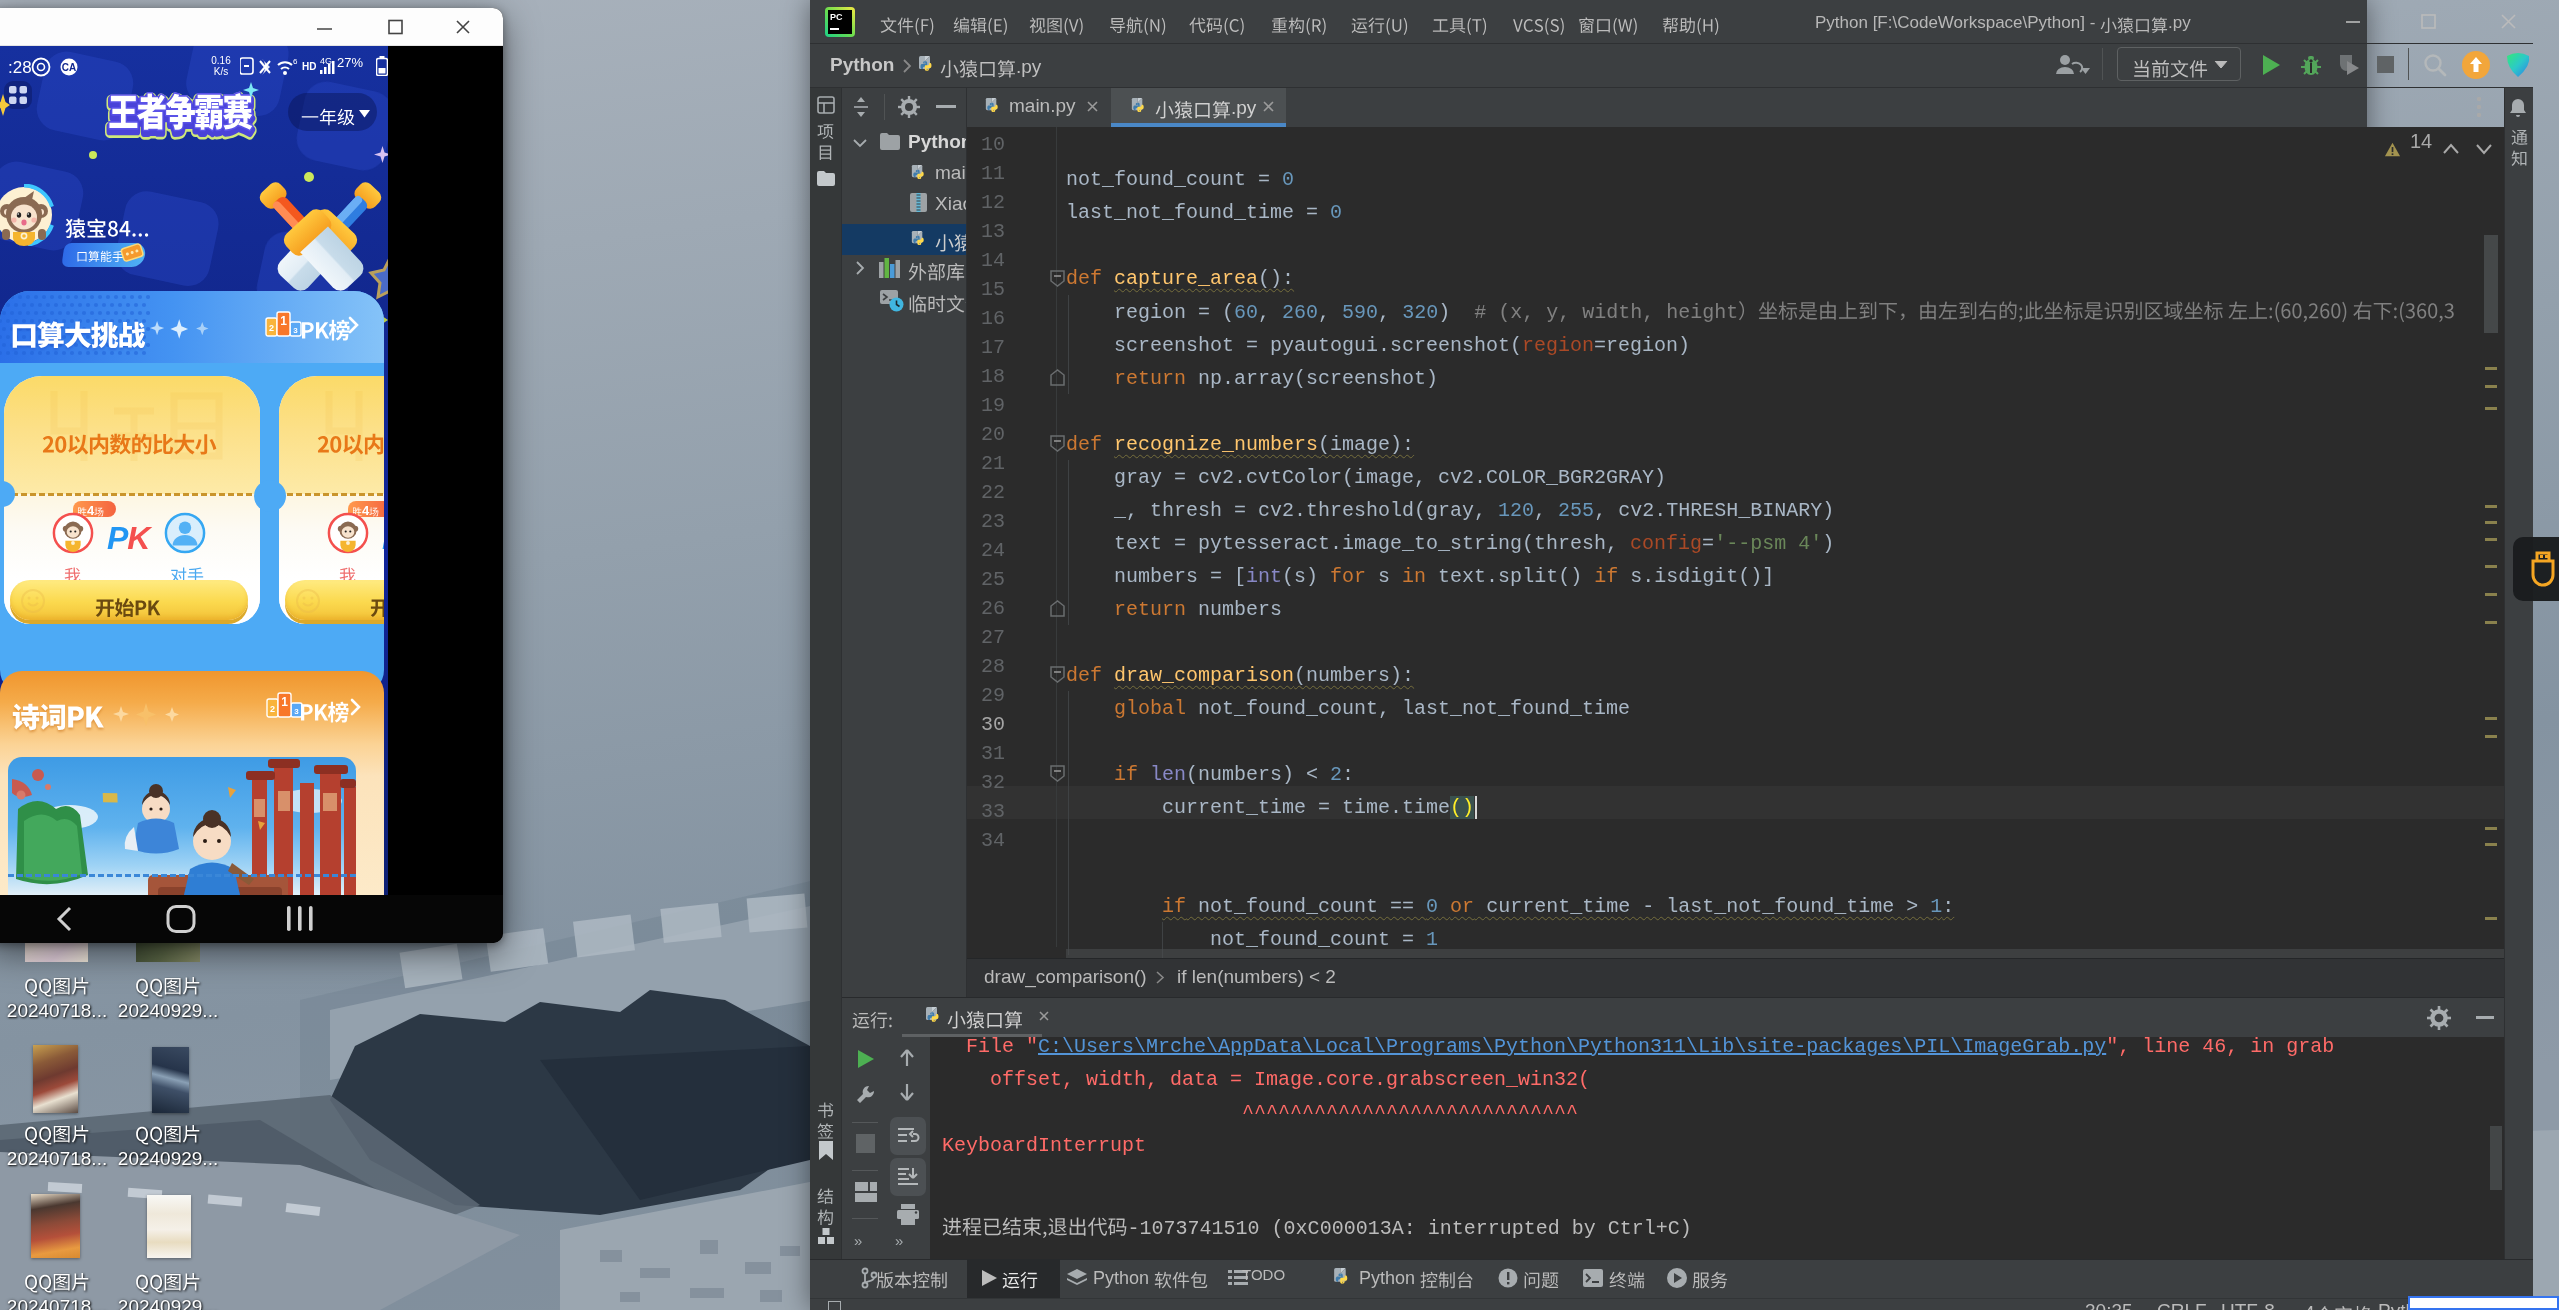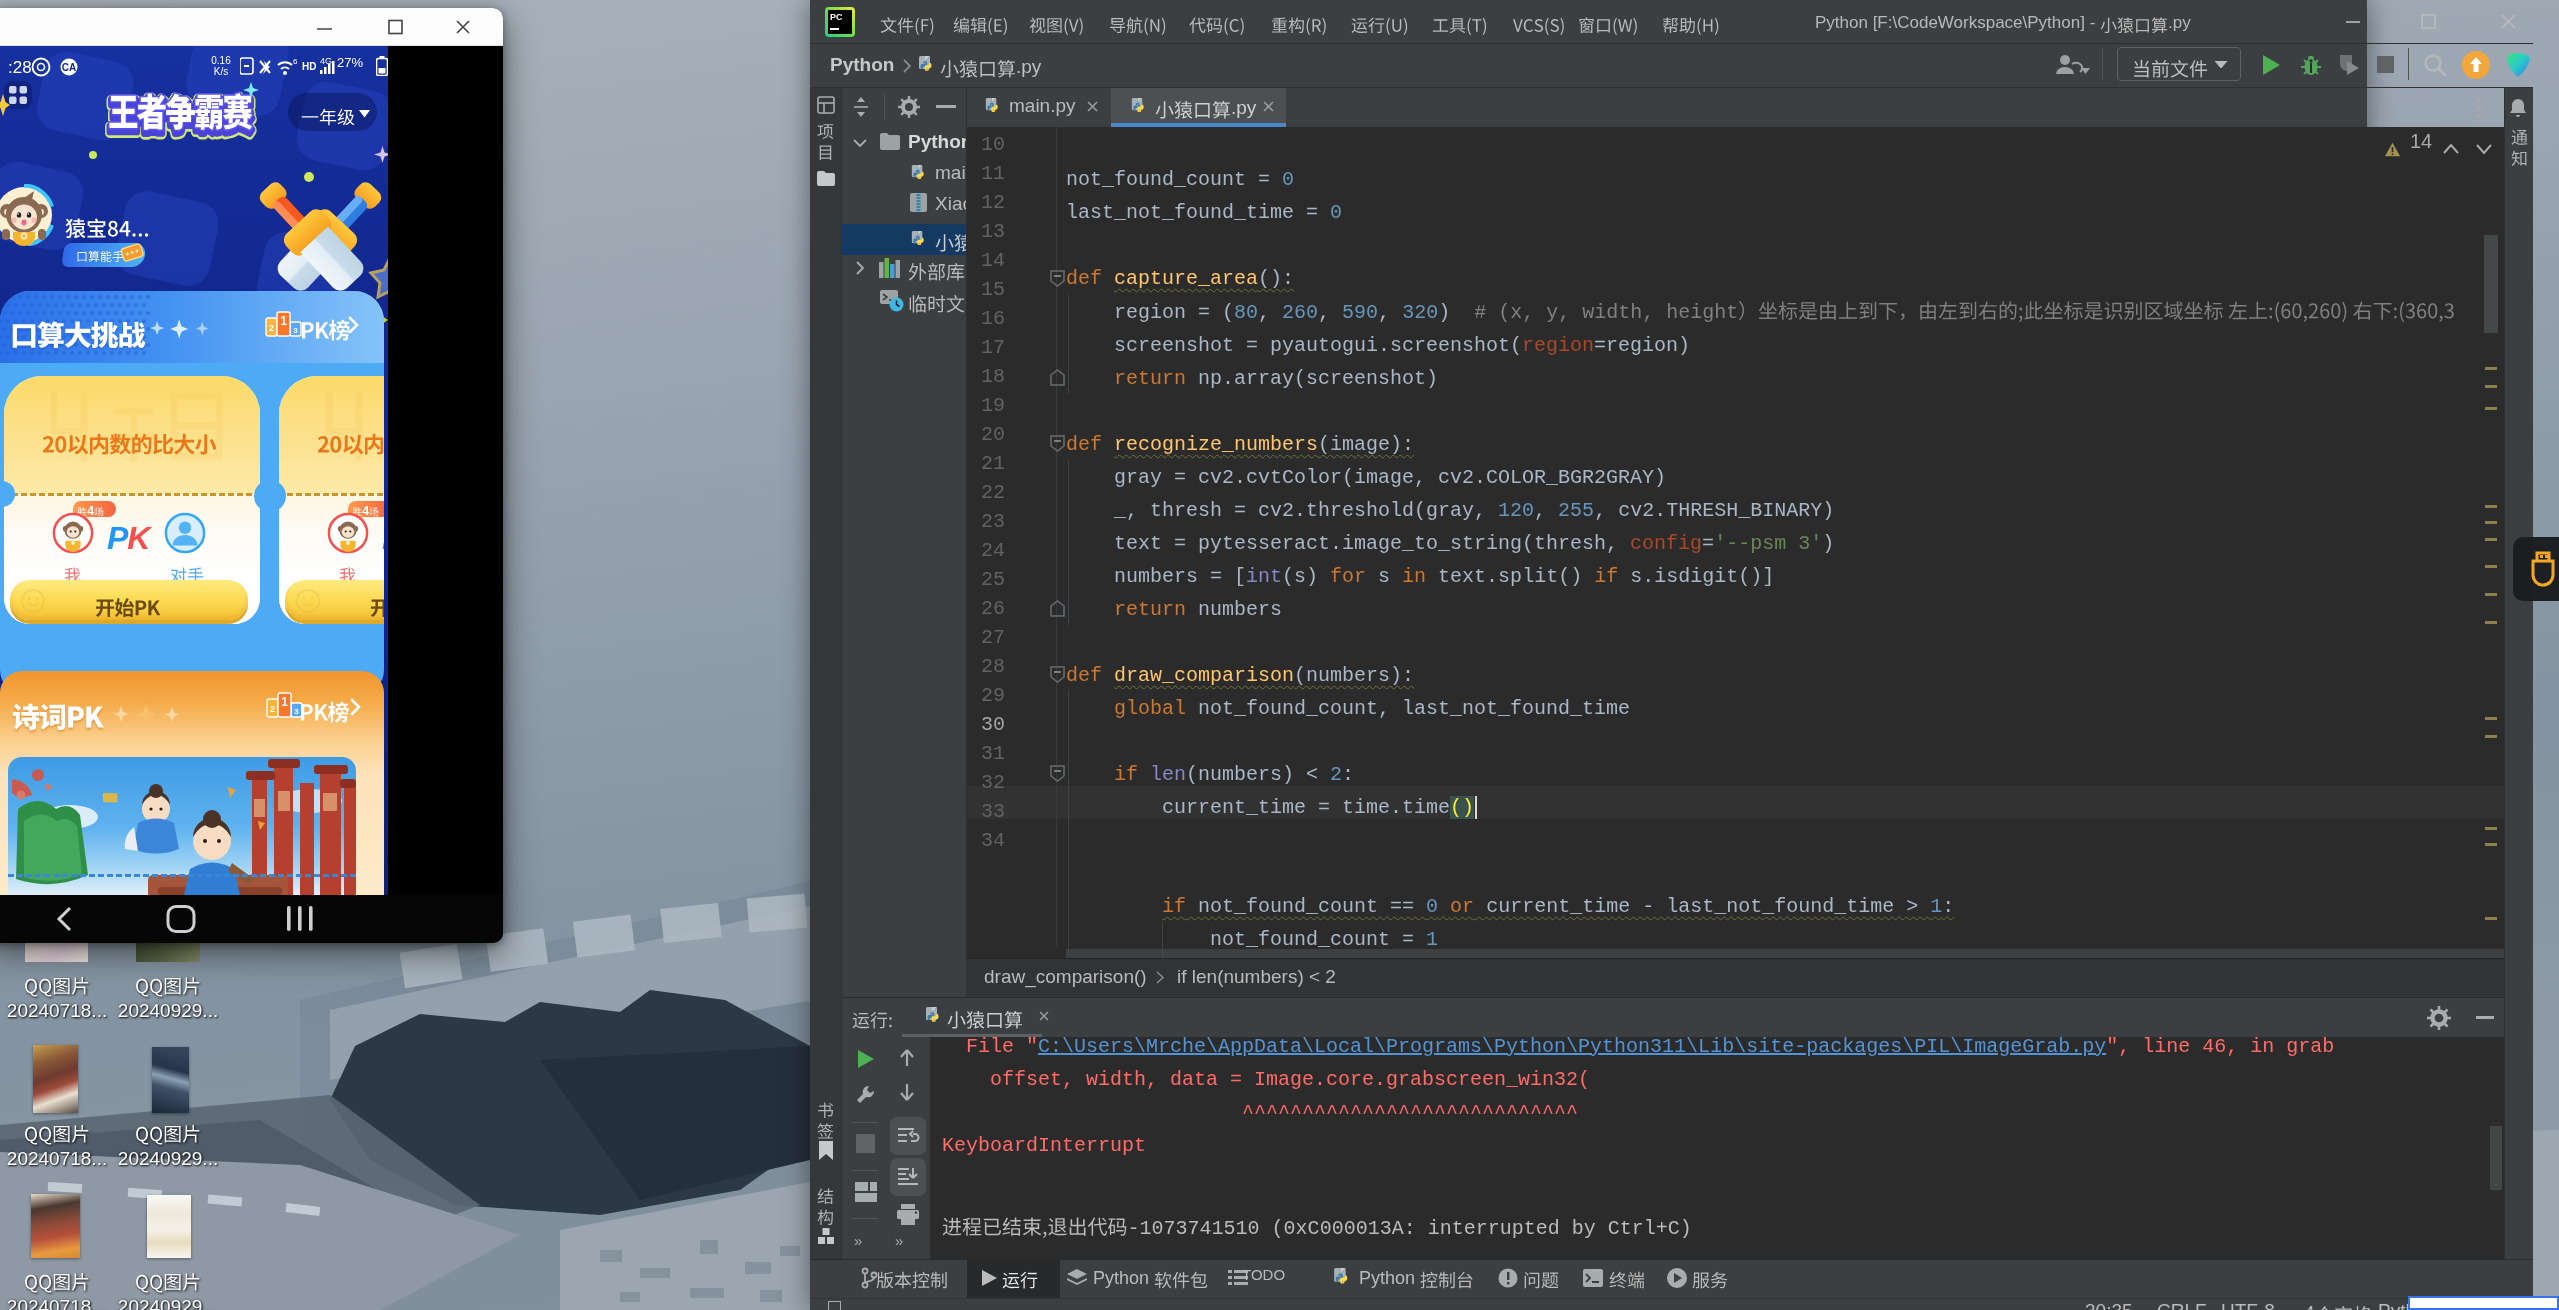--- a/index.html
+++ b/index.html
@@ -926,30 +926,30 @@
       <div class="abs" style="left:101px;top:168px;width:1px;height:99px;background:#3f4244"></div>
       <div class="abs" style="left:101px;top:333px;width:1px;height:165px;background:#3f4244"></div>
       <div class="abs" style="left:101px;top:564px;width:1px;height:264px;background:#3f4244"></div>
       <div class="abs" style="left:195px;top:795px;width:1px;height:66px;background:#3f4244"></div>
       <div class="abs" style="left:89px;top:0;width:1px;height:820px;background:#383b3c"></div>
       <div class="abs mono" style="left:99px;top:3px;font-size:20px;line-height:33px;white-space:pre;color:#a9b7c6">
 not_found_count = <span style="color:#6897bb">0</span>
 last_not_found_time = <span style="color:#6897bb">0</span>
 
 <span style="color:#cc7832">def</span> <span style="text-decoration:underline;text-decoration-style:wavy;text-decoration-color:#756e3c;text-decoration-thickness:1px;text-underline-offset:4px"><span style="color:#ffc66d">capture_area</span>():</span>
-    region = (<span style="color:#6897bb">80</span>, <span style="color:#6897bb">260</span>, <span style="color:#6897bb">590</span>, <span style="color:#6897bb">320</span>)  <span style="color:#808080"># (x, y, width, height</span><svg width="716.9" height="29.0" viewBox="0 -1160 35847 1448" style="display:inline-block;vertical-align:-5.8px;overflow:visible">
+    region = (<span style="color:#6897bb">60</span>, <span style="color:#6897bb">260</span>, <span style="color:#6897bb">590</span>, <span style="color:#6897bb">320</span>)  <span style="color:#808080"># (x, y, width, height</span><svg width="716.9" height="29.0" viewBox="0 -1160 35847 1448" style="display:inline-block;vertical-align:-5.8px;overflow:visible">
           <path d="M305 -380C305 -575 226 -734 106 -856L46 -825C161 -706 232 -558 232 -380C232 -202 161 -54 46 65L106 96C226 -26 305 -185 305 -380Z M1734 -791C1703 -636 1637 -505 1536 -424V-828H1460V-294H1125V-222H1460V-30H1053V41H1950V-30H1536V-222H1881V-294H1536V-413C1553 -400 1577 -377 1588 -365C1642 -411 1687 -470 1724 -540C1789 -475 1859 -398 1895 -347L1948 -401C1907 -455 1824 -539 1755 -605C1777 -658 1795 -716 1808 -778ZM1244 -794C1210 -625 1143 -483 1037 -395C1054 -383 1084 -357 1096 -342C1155 -396 1204 -466 1243 -548C1295 -494 1351 -432 1380 -391L1432 -445C1398 -490 1329 -560 1272 -616C1291 -667 1307 -723 1319 -782Z M2466 -764V-693H2902V-764ZM2779 -325C2826 -225 2873 -95 2888 -16L2957 -41C2940 -120 2892 -247 2843 -345ZM2491 -342C2465 -236 2420 -129 2364 -57C2381 -49 2411 -28 2425 -18C2479 -94 2529 -211 2560 -327ZM2422 -525V-454H2636V-18C2636 -5 2632 -1 2617 0C2604 0 2557 1 2505 -1C2515 22 2526 54 2529 76C2599 76 2645 74 2674 62C2703 49 2712 26 2712 -17V-454H2956V-525ZM2202 -840V-628H2049V-558H2186C2153 -434 2088 -290 2024 -215C2038 -196 2058 -165 2066 -145C2116 -209 2165 -314 2202 -422V79H2277V-444C2311 -395 2351 -333 2368 -301L2412 -360C2392 -388 2306 -498 2277 -531V-558H2408V-628H2277V-840Z M3236 -607H3757V-525H3236ZM3236 -742H3757V-661H3236ZM3164 -799V-468H3833V-799ZM3231 -299C3205 -153 3141 -40 3035 29C3052 40 3081 68 3092 81C3158 34 3210 -30 3248 -109C3330 29 3459 60 3661 60H3935C3939 39 3951 6 3963 -12C3911 -11 3702 -10 3664 -11C3622 -11 3582 -12 3546 -16V-154H3878V-220H3546V-332H3943V-399H3059V-332H3471V-29C3384 -51 3320 -98 3281 -190C3291 -221 3299 -254 3306 -289Z M4189 -279H4459V-57H4189ZM4810 -279V-57H4535V-279ZM4189 -353V-571H4459V-353ZM4810 -353H4535V-571H4810ZM4459 -840V-646H4114V80H4189V18H4810V76H4888V-646H4535V-840Z M5427 -825V-43H5051V32H5950V-43H5506V-441H5881V-516H5506V-825Z M6641 -754V-148H6711V-754ZM6839 -824V-37C6839 -20 6834 -15 6817 -15C6800 -14 6745 -14 6686 -16C6698 4 6710 38 6714 59C6787 59 6840 57 6871 44C6901 32 6912 10 6912 -37V-824ZM6062 -42 6079 30C6211 4 6401 -32 6579 -67L6575 -133L6365 -94V-251H6565V-318H6365V-425H6294V-318H6097V-251H6294V-82ZM6119 -439C6143 -450 6180 -454 6493 -484C6507 -461 6519 -440 6528 -422L6585 -460C6556 -517 6490 -608 6434 -675L6379 -643C6404 -613 6430 -577 6454 -543L6198 -521C6239 -575 6280 -642 6314 -708H6585V-774H6071V-708H6230C6198 -637 6157 -573 6142 -554C6125 -530 6110 -513 6094 -510C6103 -490 6114 -455 6119 -439Z M7055 -766V-691H7441V79H7520V-451C7635 -389 7769 -306 7839 -250L7892 -318C7812 -379 7653 -469 7534 -527L7520 -511V-691H7946V-766Z M8157 107C8262 70 8330 -12 8330 -120C8330 -190 8300 -235 8245 -235C8204 -235 8169 -210 8169 -163C8169 -116 8203 -92 8244 -92L8261 -94C8256 -25 8212 22 8135 54Z M9189 -279H9459V-57H9189ZM9810 -279V-57H9535V-279ZM9189 -353V-571H9459V-353ZM9810 -353H9535V-571H9810ZM9459 -840V-646H9114V80H9189V18H9810V76H9888V-646H9535V-840Z M10370 -840C10361 -781 10350 -720 10336 -659H10067V-587H10319C10265 -377 10177 -174 10028 -39C10044 -25 10067 3 10079 20C10196 -89 10277 -233 10336 -390V-323H10560V-22H10232V51H10949V-22H10636V-323H10904V-395H10338C10361 -457 10380 -522 10397 -587H10930V-659H10414C10427 -716 10438 -773 10448 -829Z M11641 -754V-148H11711V-754ZM11839 -824V-37C11839 -20 11834 -15 11817 -15C11800 -14 11745 -14 11686 -16C11698 4 11710 38 11714 59C11787 59 11840 57 11871 44C11901 32 11912 10 11912 -37V-824ZM11062 -42 11079 30C11211 4 11401 -32 11579 -67L11575 -133L11365 -94V-251H11565V-318H11365V-425H11294V-318H11097V-251H11294V-82ZM11119 -439C11143 -450 11180 -454 11493 -484C11507 -461 11519 -440 11528 -422L11585 -460C11556 -517 11490 -608 11434 -675L11379 -643C11404 -613 11430 -577 11454 -543L11198 -521C11239 -575 11280 -642 11314 -708H11585V-774H11071V-708H11230C11198 -637 11157 -573 11142 -554C11125 -530 11110 -513 11094 -510C11103 -490 11114 -455 11119 -439Z M12412 -840C12399 -778 12382 -715 12361 -653H12065V-580H12334C12270 -420 12174 -274 12031 -177C12047 -162 12070 -135 12082 -117C12155 -169 12216 -232 12268 -303V81H12343V25H12788V76H12866V-386H12323C12359 -447 12390 -512 12416 -580H12939V-653H12442C12460 -710 12476 -767 12490 -825ZM12343 -48V-313H12788V-48Z M13552 -423C13607 -350 13675 -250 13705 -189L13769 -229C13736 -288 13667 -385 13610 -456ZM13240 -842C13232 -794 13215 -728 13199 -679H13087V54H13156V-25H13435V-679H13268C13285 -722 13304 -778 13321 -828ZM13156 -612H13366V-401H13156ZM13156 -93V-335H13366V-93ZM13598 -844C13566 -706 13512 -568 13443 -479C13461 -469 13492 -448 13506 -436C13540 -484 13572 -545 13600 -613H13856C13844 -212 13828 -58 13796 -24C13784 -10 13773 -7 13753 -7C13730 -7 13670 -8 13604 -13C13618 6 13627 38 13629 59C13685 62 13744 64 13778 61C13814 57 13836 49 13859 19C13899 -30 13913 -185 13928 -644C13929 -654 13929 -682 13929 -682H13627C13643 -729 13658 -779 13670 -828Z M14139 -390C14175 -390 14205 -418 14205 -460C14205 -501 14175 -530 14139 -530C14102 -530 14073 -501 14073 -460C14073 -418 14102 -390 14139 -390ZM14075 190C14165 152 14221 77 14221 -19C14221 -86 14192 -126 14144 -126C14107 -126 14075 -102 14075 -62C14075 -22 14106 2 14142 2L14153 1C14152 61 14115 109 14053 136Z M14322 -13 14336 67C14462 42 14644 9 14814 -23L14809 -98L14666 -72V-459H14809V-531H14666V-840H14590V-58L14477 -39V-637H14403V-26ZM14859 -840V-90C14859 19 14885 47 14977 47C14997 47 15109 47 15130 47C15219 47 15240 -9 15249 -170C15227 -175 15197 -189 15177 -204C15172 -61 15166 -25 15124 -25C15100 -25 15006 -25 14987 -25C14944 -25 14938 -35 14938 -88V-399C15035 -446 15138 -504 15215 -561L15153 -622C15101 -575 15020 -520 14938 -475V-840Z M16012 -791C15981 -636 15915 -505 15814 -424V-828H15738V-294H15403V-222H15738V-30H15331V41H16228V-30H15814V-222H16159V-294H15814V-413C15831 -400 15855 -377 15866 -365C15920 -411 15965 -470 16002 -540C16067 -475 16137 -398 16173 -347L16226 -401C16185 -455 16102 -539 16033 -605C16055 -658 16073 -716 16086 -778ZM15522 -794C15488 -625 15421 -483 15315 -395C15332 -383 15362 -357 15374 -342C15433 -396 15482 -466 15521 -548C15573 -494 15629 -432 15658 -391L15710 -445C15676 -490 15607 -560 15550 -616C15569 -667 15585 -723 15597 -782Z M16744 -764V-693H17180V-764ZM17057 -325C17104 -225 17151 -95 17166 -16L17235 -41C17218 -120 17170 -247 17121 -345ZM16769 -342C16743 -236 16698 -129 16642 -57C16659 -49 16689 -28 16703 -18C16757 -94 16807 -211 16838 -327ZM16700 -525V-454H16914V-18C16914 -5 16910 -1 16895 0C16882 0 16835 1 16783 -1C16793 22 16804 54 16807 76C16877 76 16923 74 16952 62C16981 49 16990 26 16990 -17V-454H17234V-525ZM16480 -840V-628H16327V-558H16464C16431 -434 16366 -290 16302 -215C16316 -196 16336 -165 16344 -145C16394 -209 16443 -314 16480 -422V79H16555V-444C16589 -395 16629 -333 16646 -301L16690 -360C16670 -388 16584 -498 16555 -531V-558H16686V-628H16555V-840Z M17514 -607H18035V-525H17514ZM17514 -742H18035V-661H17514ZM17442 -799V-468H18111V-799ZM17509 -299C17483 -153 17419 -40 17313 29C17330 40 17359 68 17370 81C17436 34 17488 -30 17526 -109C17608 29 17737 60 17939 60H18213C18217 39 18229 6 18241 -12C18189 -11 17980 -10 17942 -11C17900 -11 17860 -12 17824 -16V-154H18156V-220H17824V-332H18221V-399H17337V-332H17749V-29C17662 -51 17598 -98 17559 -190C17569 -221 17577 -254 17584 -289Z M18791 -697H19094V-398H18791ZM18717 -769V-326H19171V-769ZM19016 -205C19069 -118 19125 -1 19147 71L19221 41C19199 -30 19140 -144 19084 -230ZM18788 -228C18759 -126 18706 -28 18639 36C18657 46 18691 67 18705 79C18772 9 18831 -98 18865 -211ZM18380 -769C18434 -722 18502 -657 18535 -615L18587 -667C18554 -708 18484 -771 18429 -814ZM18328 -526V-454H18469V-107C18469 -54 18432 -15 18413 1C18426 12 18450 37 18459 52C18474 32 18502 10 18676 -126C18667 -140 18653 -170 18647 -190L18542 -110V-526Z M19904 -720V-165H19977V-720ZM20116 -821V-18C20116 0 20110 5 20091 6C20073 7 20015 7 19947 5C19959 27 19970 61 19974 81C20063 81 20116 79 20148 66C20178 54 20191 31 20191 -19V-821ZM19440 -728H19698V-536H19440ZM19371 -796V-467H19770V-796ZM19513 -442 19508 -355H19334V-287H19501C19483 -148 19438 -38 19311 28C19327 40 19349 66 19358 84C19501 5 19551 -125 19572 -287H19711C19702 -99 19692 -27 19676 -9C19668 0 19659 2 19644 2C19628 2 19589 2 19546 -2C19558 18 19566 47 19567 70C19611 72 19655 72 19678 69C19705 67 19722 60 19739 39C19765 9 19775 -81 19786 -322C19786 -333 19787 -355 19787 -355H19579L19584 -442Z M21205 -786H20375V50H21230V-22H20449V-713H21205ZM20537 -585C20615 -521 20702 -445 20783 -369C20698 -283 20602 -207 20504 -149C20522 -136 20551 -107 20564 -92C20658 -154 20750 -231 20836 -319C20923 -236 21000 -155 21050 -92L21111 -147C21057 -210 20976 -291 20887 -374C20959 -455 21025 -544 21080 -637L21009 -665C20961 -580 20901 -498 20833 -422C20752 -496 20667 -568 20591 -629Z M21572 -103 21591 -31C21687 -58 21814 -95 21934 -130L21927 -193C21796 -159 21661 -123 21572 -103ZM21693 -468H21824V-299H21693ZM21635 -529V-238H21885V-529ZM21314 -129 21342 -55C21421 -93 21519 -143 21611 -191L21590 -258L21497 -213V-525H21588V-596H21497V-828H21427V-596H21321V-525H21427V-180C21385 -160 21346 -142 21314 -129ZM22140 -529C22116 -434 22084 -347 22044 -270C22030 -369 22020 -489 22015 -623H22227V-692H22173L22218 -735C22192 -765 22139 -808 22095 -838L22052 -800C22096 -768 22146 -723 22171 -692H22013L22012 -839H21940L21942 -692H21605V-623H21944C21951 -452 21964 -298 21988 -177C21932 -97 21863 -30 21782 22C21798 33 21827 58 21837 71C21901 26 21958 -29 22008 -91C22039 15 22082 79 22143 79C22206 79 22227 36 22239 -97C22223 -104 22200 -120 22185 -136C22181 -32 22172 8 22152 8C22116 8 22085 -57 22062 -167C22125 -266 22173 -383 22208 -515Z M23012 -791C22981 -636 22915 -505 22814 -424V-828H22738V-294H22403V-222H22738V-30H22331V41H23228V-30H22814V-222H23159V-294H22814V-413C22831 -400 22855 -377 22866 -365C22920 -411 22965 -470 23002 -540C23067 -475 23137 -398 23173 -347L23226 -401C23185 -455 23102 -539 23033 -605C23055 -658 23073 -716 23086 -778ZM22522 -794C22488 -625 22421 -483 22315 -395C22332 -383 22362 -357 22374 -342C22433 -396 22482 -466 22521 -548C22573 -494 22629 -432 22658 -391L22710 -445C22676 -490 22607 -560 22550 -616C22569 -667 22585 -723 22597 -782Z M23744 -764V-693H24180V-764ZM24057 -325C24104 -225 24151 -95 24166 -16L24235 -41C24218 -120 24170 -247 24121 -345ZM23769 -342C23743 -236 23698 -129 23642 -57C23659 -49 23689 -28 23703 -18C23757 -94 23807 -211 23838 -327ZM23700 -525V-454H23914V-18C23914 -5 23910 -1 23895 0C23882 0 23835 1 23783 -1C23793 22 23804 54 23807 76C23877 76 23923 74 23952 62C23981 49 23990 26 23990 -17V-454H24234V-525ZM23480 -840V-628H23327V-558H23464C23431 -434 23366 -290 23302 -215C23316 -196 23336 -165 23344 -145C23394 -209 23443 -314 23480 -422V79H23555V-444C23589 -395 23629 -333 23646 -301L23690 -360C23670 -388 23584 -498 23555 -531V-558H23686V-628H23555V-840Z M24872 -840C24863 -781 24852 -720 24838 -659H24569V-587H24821C24767 -377 24679 -174 24530 -39C24546 -25 24569 3 24581 20C24698 -89 24779 -233 24838 -390V-323H25062V-22H24734V51H25451V-22H25138V-323H25406V-395H24840C24863 -457 24882 -522 24899 -587H25432V-659H24916C24929 -716 24940 -773 24950 -829Z M25929 -825V-43H25553V32H26452V-43H26008V-441H26383V-516H26008V-825Z M26641 -390C26677 -390 26707 -418 26707 -460C26707 -501 26677 -530 26641 -530C26604 -530 26575 -501 26575 -460C26575 -418 26604 -390 26641 -390ZM26641 13C26677 13 26707 -15 26707 -56C26707 -98 26677 -126 26641 -126C26604 -126 26575 -98 26575 -56C26575 -15 26604 13 26641 13Z M27019 196 27075 171C26989 29 26948 -141 26948 -311C26948 -480 26989 -649 27075 -792L27019 -818C26927 -668 26872 -507 26872 -311C26872 -114 26927 47 27019 196Z M27419 13C27533 13 27630 -83 27630 -225C27630 -379 27550 -455 27426 -455C27369 -455 27305 -422 27260 -367C27264 -594 27347 -671 27449 -671C27493 -671 27537 -649 27565 -615L27617 -671C27576 -715 27521 -746 27445 -746C27303 -746 27174 -637 27174 -350C27174 -108 27279 13 27419 13ZM27262 -294C27310 -362 27366 -387 27411 -387C27500 -387 27543 -324 27543 -225C27543 -125 27489 -59 27419 -59C27327 -59 27272 -142 27262 -294Z M27951 13C28090 13 28179 -113 28179 -369C28179 -623 28090 -746 27951 -746C27811 -746 27723 -623 27723 -369C27723 -113 27811 13 27951 13ZM27951 -61C27868 -61 27811 -154 27811 -369C27811 -583 27868 -674 27951 -674C28034 -674 28091 -583 28091 -369C28091 -154 28034 -61 27951 -61Z M28303 190C28393 152 28449 77 28449 -19C28449 -86 28420 -126 28372 -126C28335 -126 28303 -102 28303 -62C28303 -22 28334 2 28370 2L28381 1C28380 61 28343 109 28281 136Z M28550 0H29011V-79H28808C28771 -79 28726 -75 28688 -72C28860 -235 28976 -384 28976 -531C28976 -661 28893 -746 28762 -746C28669 -746 28605 -704 28546 -639L28599 -587C28640 -636 28691 -672 28751 -672C28842 -672 28886 -611 28886 -527C28886 -401 28780 -255 28550 -54Z M29362 13C29476 13 29573 -83 29573 -225C29573 -379 29493 -455 29369 -455C29312 -455 29248 -422 29203 -367C29207 -594 29290 -671 29392 -671C29436 -671 29480 -649 29508 -615L29560 -671C29519 -715 29464 -746 29388 -746C29246 -746 29117 -637 29117 -350C29117 -108 29222 13 29362 13ZM29205 -294C29253 -362 29309 -387 29354 -387C29443 -387 29486 -324 29486 -225C29486 -125 29432 -59 29362 -59C29270 -59 29215 -142 29205 -294Z M29894 13C30033 13 30122 -113 30122 -369C30122 -623 30033 -746 29894 -746C29754 -746 29666 -623 29666 -369C29666 -113 29754 13 29894 13ZM29894 -61C29811 -61 29754 -154 29754 -369C29754 -583 29811 -674 29894 -674C29977 -674 30034 -583 30034 -369C30034 -154 29977 -61 29894 -61Z M30270 196C30362 47 30417 -114 30417 -311C30417 -507 30362 -668 30270 -818L30213 -792C30299 -649 30342 -480 30342 -311C30342 -141 30299 29 30213 171Z M31145 -840C31132 -778 31115 -715 31094 -653H30798V-580H31067C31003 -420 30907 -274 30764 -177C30780 -162 30803 -135 30815 -117C30888 -169 30949 -232 31001 -303V81H31076V25H31521V76H31599V-386H31056C31092 -447 31123 -512 31149 -580H31672V-653H31175C31193 -710 31209 -767 31223 -825ZM31076 -48V-313H31521V-48Z M31788 -766V-691H32174V79H32253V-451C32368 -389 32502 -306 32572 -250L32625 -318C32545 -379 32386 -469 32267 -527L32253 -511V-691H32679V-766Z M32872 -390C32908 -390 32938 -418 32938 -460C32938 -501 32908 -530 32872 -530C32835 -530 32806 -501 32806 -460C32806 -418 32835 -390 32872 -390ZM32872 13C32908 13 32938 -15 32938 -56C32938 -98 32908 -126 32872 -126C32835 -126 32806 -98 32806 -56C32806 -15 32835 13 32872 13Z M33250 196 33306 171C33220 29 33179 -141 33179 -311C33179 -480 33220 -649 33306 -792L33250 -818C33158 -668 33103 -507 33103 -311C33103 -114 33158 47 33250 196Z M33612 13C33743 13 33848 -65 33848 -196C33848 -297 33779 -361 33693 -382V-387C33771 -414 33823 -474 33823 -563C33823 -679 33733 -746 33609 -746C33525 -746 33460 -709 33405 -659L33454 -601C33496 -643 33547 -672 33606 -672C33683 -672 33730 -626 33730 -556C33730 -477 33679 -416 33527 -416V-346C33697 -346 33755 -288 33755 -199C33755 -115 33694 -63 33606 -63C33523 -63 33468 -103 33425 -147L33378 -88C33426 -35 33498 13 33612 13Z M34205 13C34319 13 34416 -83 34416 -225C34416 -379 34336 -455 34212 -455C34155 -455 34091 -422 34046 -367C34050 -594 34133 -671 34235 -671C34279 -671 34323 -649 34351 -615L34403 -671C34362 -715 34307 -746 34231 -746C34089 -746 33960 -637 33960 -350C33960 -108 34065 13 34205 13ZM34048 -294C34096 -362 34152 -387 34197 -387C34286 -387 34329 -324 34329 -225C34329 -125 34275 -59 34205 -59C34113 -59 34058 -142 34048 -294Z M34737 13C34876 13 34965 -113 34965 -369C34965 -623 34876 -746 34737 -746C34597 -746 34509 -623 34509 -369C34509 -113 34597 13 34737 13ZM34737 -61C34654 -61 34597 -154 34597 -369C34597 -583 34654 -674 34737 -674C34820 -674 34877 -583 34877 -369C34877 -154 34820 -61 34737 -61Z M35089 190C35179 152 35235 77 35235 -19C35235 -86 35206 -126 35158 -126C35121 -126 35089 -102 35089 -62C35089 -22 35120 2 35156 2L35167 1C35166 61 35129 109 35067 136Z M35555 13C35686 13 35791 -65 35791 -196C35791 -297 35722 -361 35636 -382V-387C35714 -414 35766 -474 35766 -563C35766 -679 35676 -746 35552 -746C35468 -746 35403 -709 35348 -659L35397 -601C35439 -643 35490 -672 35549 -672C35626 -672 35673 -626 35673 -556C35673 -477 35622 -416 35470 -416V-346C35640 -346 35698 -288 35698 -199C35698 -115 35637 -63 35549 -63C35466 -63 35411 -103 35368 -147L35321 -88C35369 -35 35441 13 35555 13Z" fill="#808080"></path>
         </svg>
     screenshot = pyautogui.screenshot(<span style="color:#aa4926">region</span>=region)
     <span style="color:#cc7832">return</span> np.array(screenshot)
 
 <span style="color:#cc7832">def</span> <span style="text-decoration:underline;text-decoration-style:wavy;text-decoration-color:#756e3c;text-decoration-thickness:1px;text-underline-offset:4px"><span style="color:#ffc66d">recognize_numbers</span>(image):</span>
     gray = cv2.cvtColor(image, cv2.COLOR_BGR2GRAY)
     _, thresh = cv2.threshold(gray, <span style="color:#6897bb">120</span>, <span style="color:#6897bb">255</span>, cv2.THRESH_BINARY)
-    text = pytesseract.image_to_string(thresh, <span style="color:#aa4926">config</span>=<span style="color:#6a8759">'--psm 3'</span>)
+    text = pytesseract.image_to_string(thresh, <span style="color:#aa4926">config</span>=<span style="color:#6a8759">'--psm 4'</span>)
     numbers = [<span style="color:#8888c6">int</span>(s) <span style="color:#cc7832">for</span> s <span style="color:#cc7832">in</span> text.split() <span style="color:#cc7832">if</span> s.isdigit()]
     <span style="color:#cc7832">return</span> numbers
 
 <span style="color:#cc7832">def</span> <span style="text-decoration:underline;text-decoration-style:wavy;text-decoration-color:#756e3c;text-decoration-thickness:1px;text-underline-offset:4px"><span style="color:#ffc66d">draw_comparison</span>(numbers):</span>
     <span style="color:#cc7832">global</span> not_found_count, last_not_found_time
 
     <span style="color:#cc7832">if</span> <span style="color:#8888c6">len</span>(numbers) &lt; <span style="color:#6897bb">2</span>:
         current_time = time.time<span style="background:#3a514e;color:#ffef28">()</span><span style="border-left:2px solid #d8d8d8;margin-left:1px"></span>
 
 

